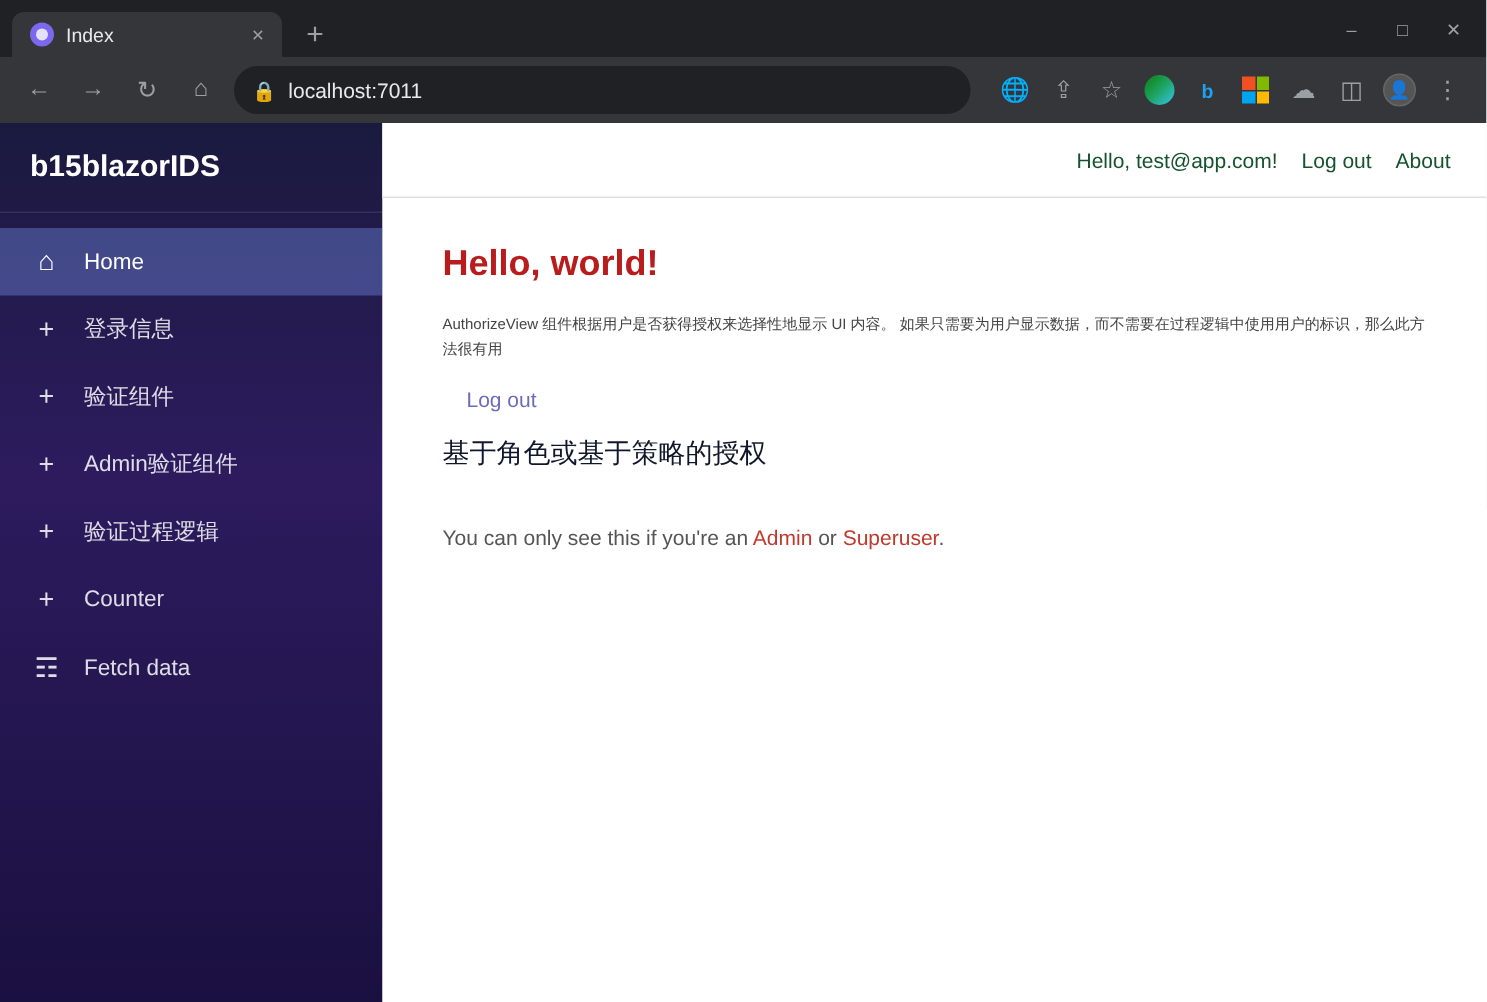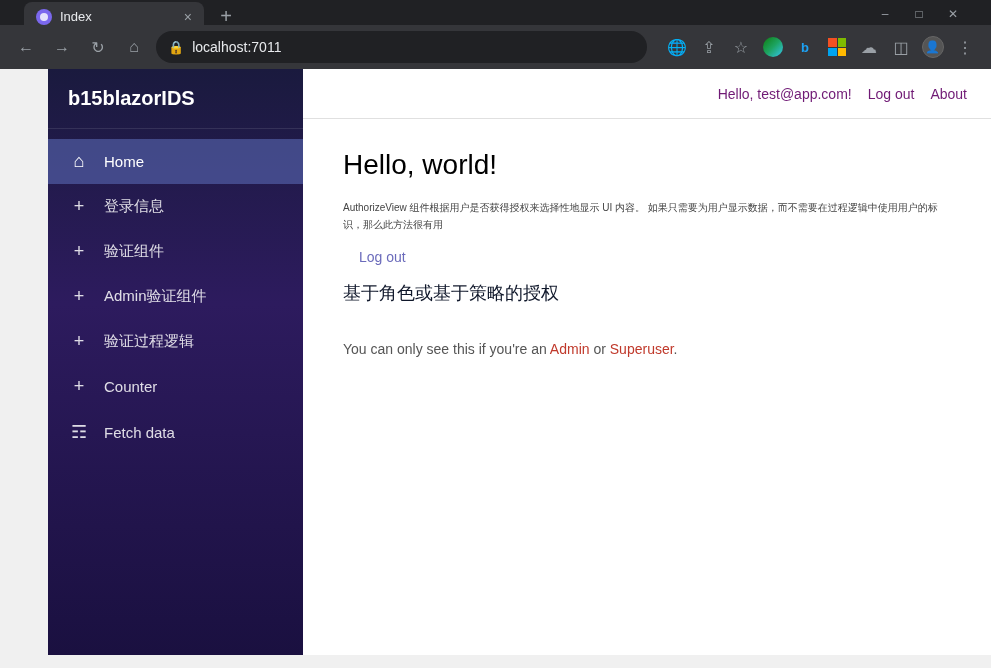--- a/index.html
+++ b/index.html
@@ -1,17 +1,17 @@
 <!DOCTYPE html>
 <html><head>
   <meta charset="utf-8">
   <style>
     * { margin: 0; padding: 0; box-sizing: border-box; }
     body { font-family: 'Segoe UI', Arial, sans-serif; background: #f0f0f0; width: 991px; height: 668px; overflow: hidden; }
-    .tab-bar { display: flex; align-items: center; padding: 8px 24px 0; background: #202124; height: 25px; }
+    .tab-bar { display: flex; align-items: center; padding: 8px 8px 0; background: #202124; height: 38px; }
     .tab { display: flex; align-items: center; background: #35363a; border-radius: 8px 8px 0 0; padding: 0 12px; height: 30px; min-width: 180px; color: #e8eaed; font-size: 13px; gap: 8px; }
     .tab-favicon { width: 16px; height: 16px; background: #7b68ee; border-radius: 50%; display: flex; align-items: center; justify-content: center; }
     .tab-title { flex: 1; }
     .tab-close { color: #9aa0a6; cursor: pointer; font-size: 14px; }
     .tab-new { color: #9aa0a6; margin-left: 8px; font-size: 20px; cursor: pointer; width: 28px; height: 28px; display: flex; align-items: center; justify-content: center; border-radius: 50%; }
     .tab-bar-controls { margin-left: auto; display: flex; gap: 6px; color: #9aa0a6; font-size: 12px; padding-bottom: 6px; }
     .tab-bar-btn { width: 28px; height: 22px; display: flex; align-items: center; justify-content: center; cursor: pointer; }
 
     .address-bar { background: #35363a; display: flex; align-items: center; padding: 6px 12px; gap: 8px; height: 44px; }
     .nav-btn { color: #9aa0a6; font-size: 16px; cursor: pointer; width: 28px; height: 28px; display: flex; align-items: center; justify-content: center; border-radius: 50%; }
@@ -22,36 +22,36 @@
     .toolbar-icon { color: #9aa0a6; font-size: 16px; width: 28px; height: 28px; display: flex; align-items: center; justify-content: center; cursor: pointer; border-radius: 50%; }
     .edge-colored { width: 20px; height: 20px; border-radius: 50%; background: linear-gradient(135deg, #0f7d0f, #1da462, #36c5f0); }
     .ms-icon { width: 18px; height: 18px; display: grid; grid-template-columns: 1fr 1fr; gap: 1px; }
     .ms-icon div:nth-child(1) { background: #f25022; }
     .ms-icon div:nth-child(2) { background: #7fba00; }
     .ms-icon div:nth-child(3) { background: #00a4ef; }
     .ms-icon div:nth-child(4) { background: #ffb900; }
     .profile-icon { width: 22px; height: 22px; border-radius: 50%; background: #555; display: flex; align-items: center; justify-content: center; color: #ccc; font-size: 12px; border: 1px solid #666; }
 
     
-    .app-container { display: flex; width: 100%; height: calc(668px - 82px); padding-left: 48px; }
+    .app-container { display: flex; width: 100%; height: calc(668px - 82px); }
 
     
     .sidebar { width: 255px; background: linear-gradient(180deg, #1a1a3e 0%, #2d1b5e 40%, #1a1040 100%); color: white; display: flex; flex-direction: column; flex-shrink: 0; }
     .sidebar-brand { padding: 18px 20px; font-size: 20px; font-weight: bold; color: white; border-bottom: 1px solid rgba(255,255,255,0.1); }
     .sidebar-nav { padding: 10px 0; flex: 1; }
     .nav-item { display: flex; align-items: center; padding: 12px 20px; cursor: pointer; color: rgba(255,255,255,0.85); font-size: 15px; gap: 14px; transition: background 0.2s; }
     .nav-item.active { background: rgba(100,120,200,0.5); color: white; }
     .nav-icon { font-size: 18px; width: 22px; text-align: center; }
 
     
     .main-content { flex: 1; background: white; display: flex; flex-direction: column; }
     .top-nav { display: flex; align-items: center; justify-content: flex-end; padding: 12px 24px; border-bottom: 1px solid #e0e0e0; gap: 16px; background: white; height: 50px; }
-    .top-nav-link { color: #701a75; text-decoration: none; font-size: 14px; cursor: pointer; }
+    .top-nav-link { color: #14532d; text-decoration: none; font-size: 14px; cursor: pointer; }
     .content-area { padding: 30px 40px; flex: 1; overflow-y: auto; }
-    .page-title { font-size: 28px; color: #000000; margin-bottom: 18px; font-weight: 400; }
+    .page-title { font-size: 24px; color: #b91c1c; margin-bottom: 18px; font-weight: 700; }
     .description { font-size: 10px; color: #444; line-height: 1.7; margin-bottom: 16px; }
     .greeting { font-size: 14px; color: #333; margin-bottom: 6px; }
     .logout-link { color: #6b6bbb; cursor: pointer; text-decoration: none; font-size: 14px; display: block; margin-bottom: 16px; margin-left: 16px; }
     .section-title { font-size: 18px; color: #0f172a; margin-bottom: 8px; }
     .role-text { font-size: 14px; color: #555; margin-top: 36px; }
     .admin-highlight { color: #c0392b; }
     .superuser-highlight { color: #c0392b; }
   </style>
 </head>
 <body>

